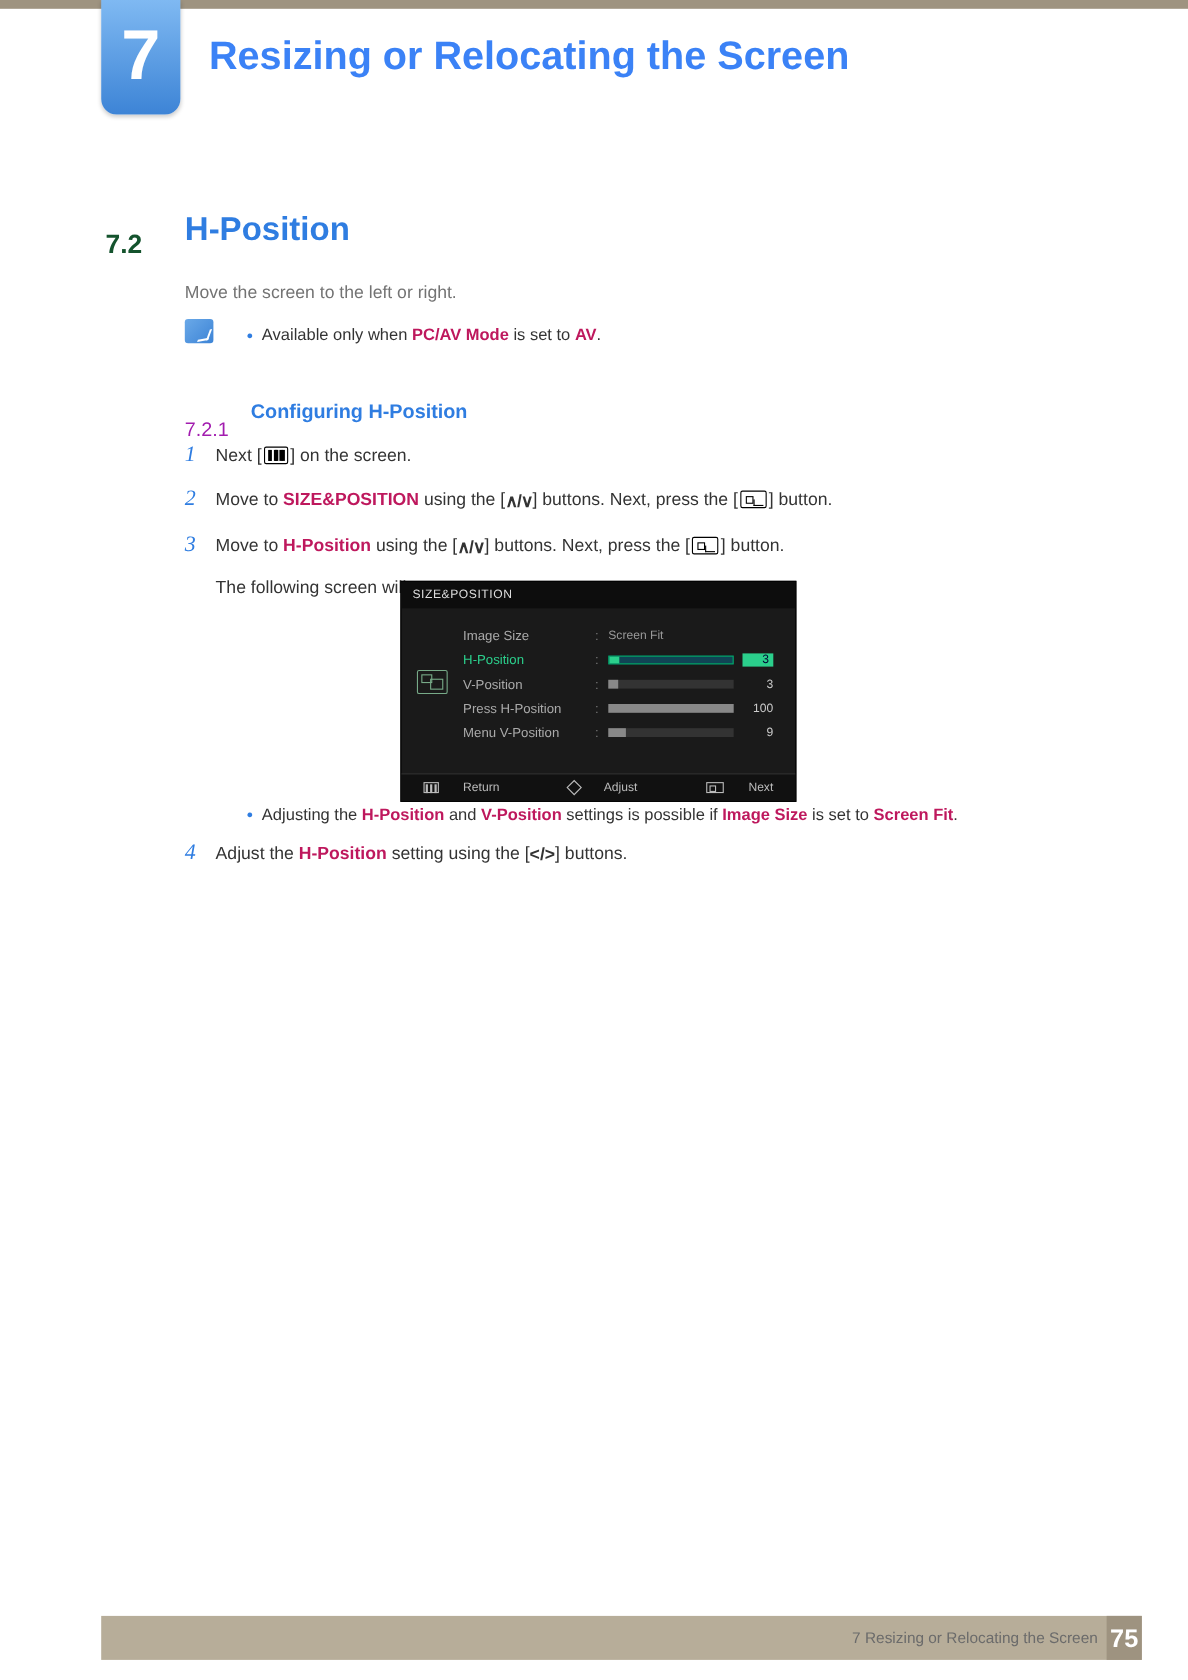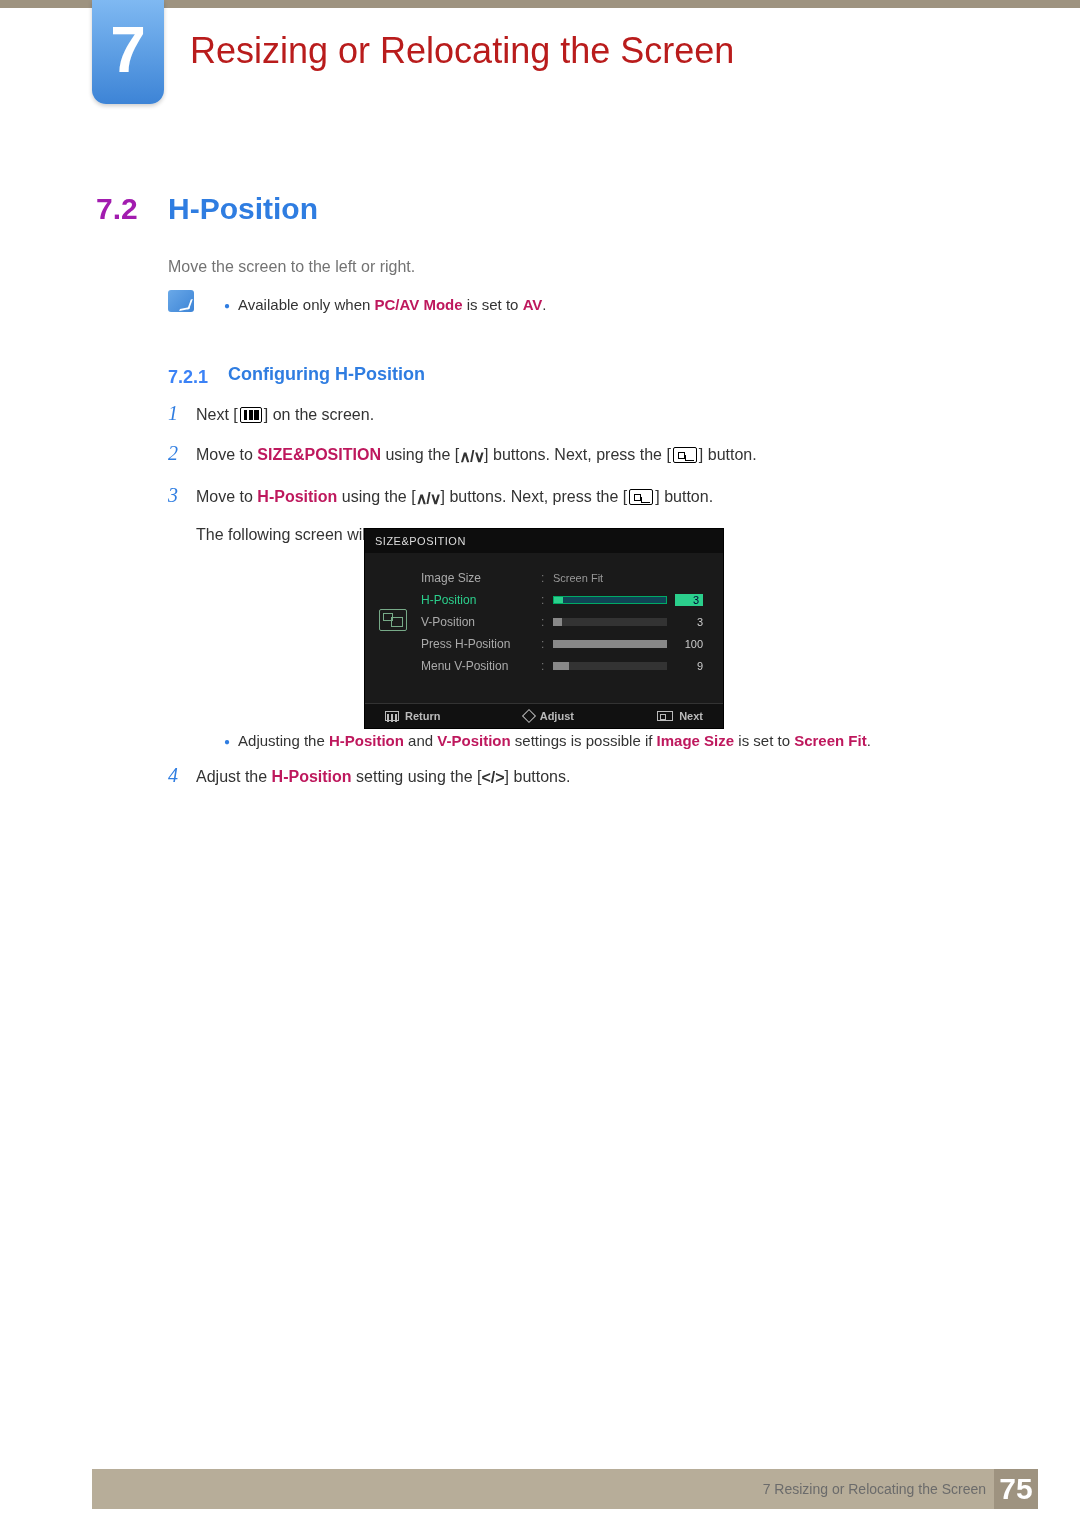--- a/index.html
+++ b/index.html
@@ -30,30 +30,30 @@
     font-size: 64px;
     font-weight: bold;
     text-align: center;
     line-height: 100px;
   }
   .chapter-title {
     position: absolute;
     top: 30px;
     left: 190px;
     font-size: 36px;
-    font-weight: normal;
-    color: #b91c1c;
+    font-weight: bold;
+    color: #3b82f6;
   }
   .section-num {
     position: absolute;
-    top: 192px;
+    top: 209px;
     left: 96px;
-    font-size: 30px;
-    font-weight: bold;
-    color: #a21caf;
+    font-size: 24px;
+    font-weight: bold;
+    color: #14532d;
   }
   .section-title {
     position: absolute;
     top: 192px;
     left: 168px;
     font-size: 30px;
     font-weight: bold;
     color: #2f7de1;
   }
   .intro {
@@ -87,25 +87,25 @@
     left: 224px;
     font-size: 15px;
     color: #333;
     line-height: 30px;
   }
   .note-list .bullet { color:#2f7de1; font-size:10px; vertical-align:1px; margin-right:8px;}
   .red { color: #be185d; }
   .bold { font-weight: bold; }
   .subsection-num {
     position: absolute;
-    top: 367px;
+    top: 380px;
     left: 168px;
     font-size: 18px;
-    font-weight: bold;
-    color: #3b82f6;
+    font-weight: normal;
+    color: #a21caf;
   }
   .subsection-title {
     position: absolute;
     top: 364px;
     left: 228px;
     font-size: 18px;
     font-weight: bold;
     color: #2f7de1;
   }
   .steps {
@@ -177,21 +177,21 @@
   .osd-num{color:#ccc; width:28px; text-align:right; font-size:11px;}
   .osd-footer{
     border-top:1px solid #333;
     background:#111;
     display:flex;
     padding:6px 20px;
     font-size:11px;
     color:#bbb;
     justify-content:space-between;
   }
-  .osd-foot-item{display:flex; align-items:center; gap:6px;font-weight:bold;}
+  .osd-foot-item{display:flex; align-items:center; gap:22px;}
   .fi{display:inline-block; width:14px; height:10px; border:1px solid #bbb;}
   .fi-menu span{display:inline-block;width:2px;height:8px;background:#bbb;margin:1px 1px 0 1px;}
   .fi-diamond{width:10px;height:10px;border:1px solid #bbb;transform:rotate(45deg);}
   .fi-enter{width:16px;height:10px;border:1px solid #bbb;position:relative;}
   .fi-enter::after{content:"";position:absolute;left:2px;top:2px;width:4px;height:4px;border:1px solid #bbb;}
 
   .sub-bullet {
     position:absolute;
     top: 732px;
     left: 224px;
@@ -222,23 +222,23 @@
   }
   .footer-text{
     color:#6b6b6b;
     font-size:14px;
     margin-right:8px;
     margin-left:24px;
   }
   .footer-page{
     background:#9e9380;
     color:#fff;
-    font-size:30px;
+    font-size:23px;
     font-weight:bold;
-    width:44px;
+    width:32px;
     height:40px;
     display:flex;
     align-items:center;
     justify-content:center;
   }
 </style>
 </head>
 <body>
 
 <div class="top-bar"></div>

